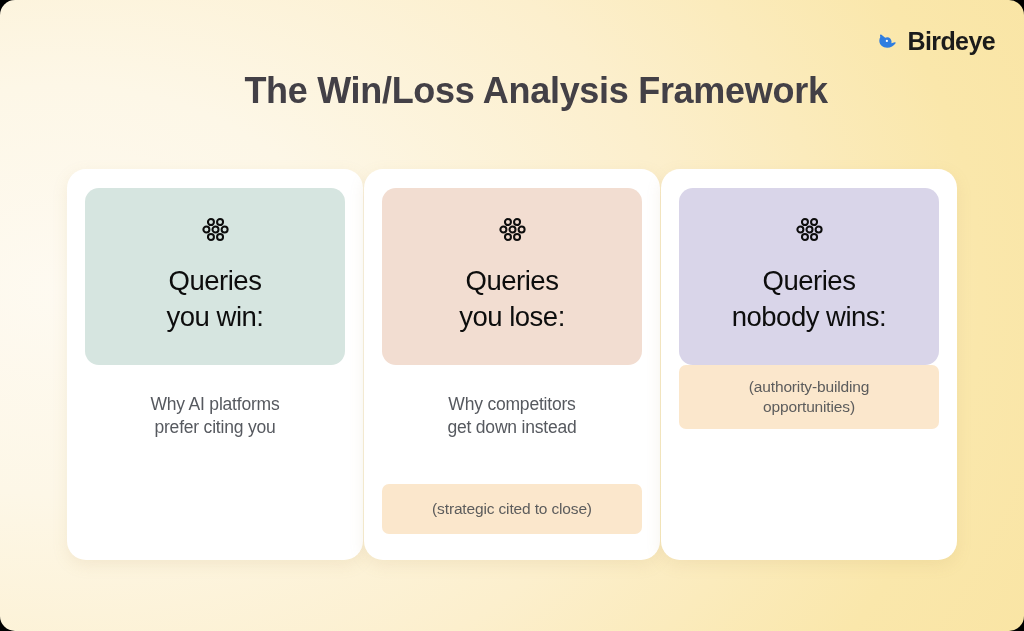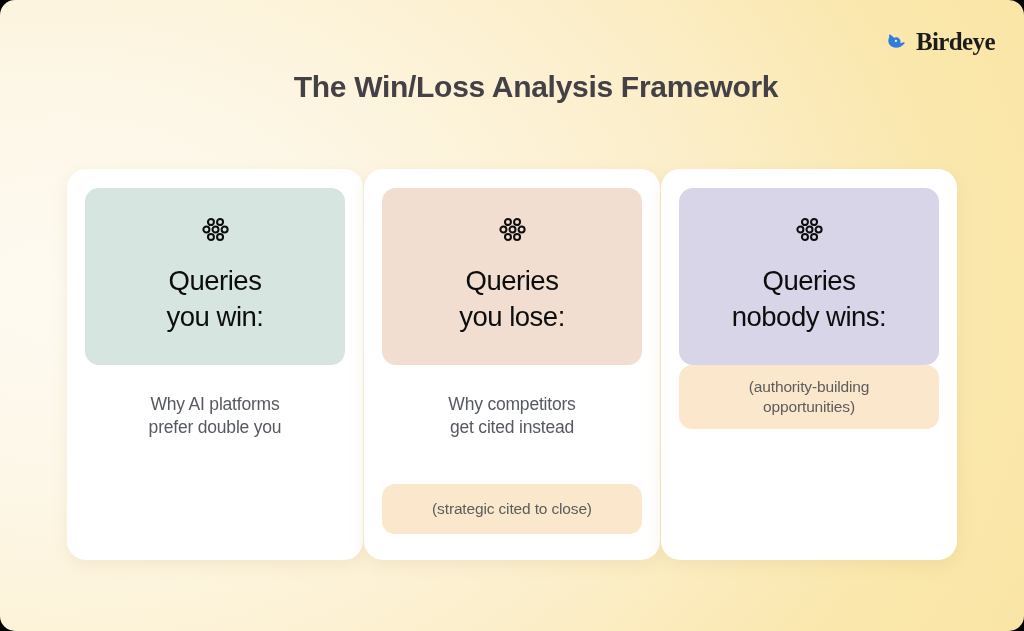--- a/index.html
+++ b/index.html
@@ -18,28 +18,28 @@
   }
 
   
   #logo {
     position:absolute; top:29px; right:29px;
     display:flex; align-items:center; gap:7px;
   }
   #logo .mark { width:23px; height:23px; display:block; }
   #logo .wordmark {
     font-size:25px; font-weight:bold; color:#1b1b1b;
-    letter-spacing:-0.6px; line-height:1;font-family:Liberation Serif, serif;
+    letter-spacing:-0.6px; line-height:1;
   }
 
   
   #title {
     position:absolute; top:70px; left:0; width:100%;
     text-align:center;
-    font-size:30px; font-weight:bold;
+    font-size:36px; font-weight:bold;
     color:#434046; letter-spacing:-0.3px;padding-left:48px;
   }
 
   
   #cards {
     position:absolute; top:169px; left:67px;
     width:890px; height:391px;
     display:flex; justify-content:space-between;
   }
   .card {
@@ -78,21 +78,21 @@
   }
   .body-text {
     font-size:17.5px; line-height:1.30;
     color:#56595f; text-align:center;
     letter-spacing:-0.2px; white-space:pre-line;
   }
 
   .pill {
     width:100%;
     background:#fbe7cc;
-    border-radius:13px;
+    border-radius:7px;
     margin-bottom:26px;
     padding:12px 8px;
     min-height:50px;
     display:flex; align-items:center; justify-content:center;
     font-size:15.5px; line-height:1.28;
     color:#5c5c5c; text-align:center;
     letter-spacing:-0.15px; white-space:pre-line;
   }
 </style>
 </head>
@@ -123,21 +123,21 @@
               <circle cx="25.4" cy="16" r="3.1"></circle>
             <circle cx="11.3" cy="23.7" r="3.1"></circle>
               <circle cx="20.7" cy="23.7" r="3.1"></circle>
           </g>
         </svg>
         <div class="panel-heading">Queries
 you win:</div>
       </div>
       <div class="body-wrap">
         <div class="body-text">Why AI platforms
-prefer double you</div>
+prefer citing you</div>
       </div>
     </div>
 
     <div class="card">
       <div class="panel panel-peach">
         <svg class="icon-cluster" viewBox="0 0 32 32">
           <g fill="none" stroke="#0d0d0d" stroke-width="2.1">
             <circle cx="11.3" cy="8.3" r="3.1"></circle>
               <circle cx="20.7" cy="8.3" r="3.1"></circle>
             <circle cx="6.6" cy="16" r="3.1"></circle>
@@ -145,21 +145,21 @@
               <circle cx="25.4" cy="16" r="3.1"></circle>
             <circle cx="11.3" cy="23.7" r="3.1"></circle>
               <circle cx="20.7" cy="23.7" r="3.1"></circle>
           </g>
         </svg>
         <div class="panel-heading">Queries
 you lose:</div>
       </div>
       <div class="body-wrap">
         <div class="body-text">Why competitors
-get cited instead</div>
+get down instead</div>
       </div>
       <div class="pill">(strategic cited to close)</div>
     </div>
 
     <div class="card">
       <div class="panel panel-lavender">
         <svg class="icon-cluster" viewBox="0 0 32 32">
           <g fill="none" stroke="#0d0d0d" stroke-width="2.1">
             <circle cx="11.3" cy="8.3" r="3.1"></circle>
               <circle cx="20.7" cy="8.3" r="3.1"></circle>

